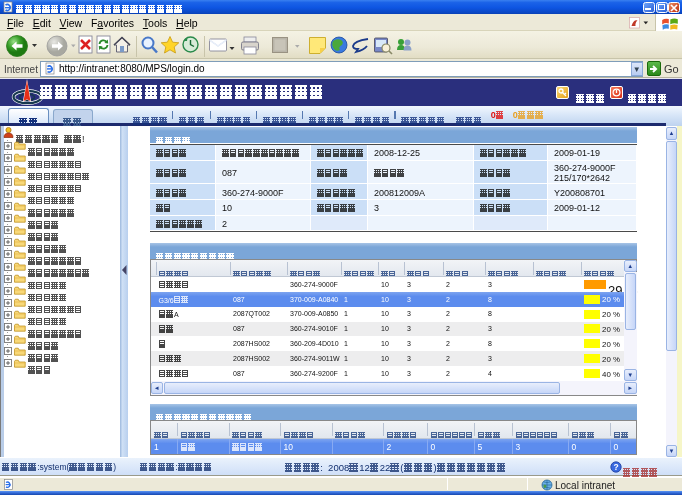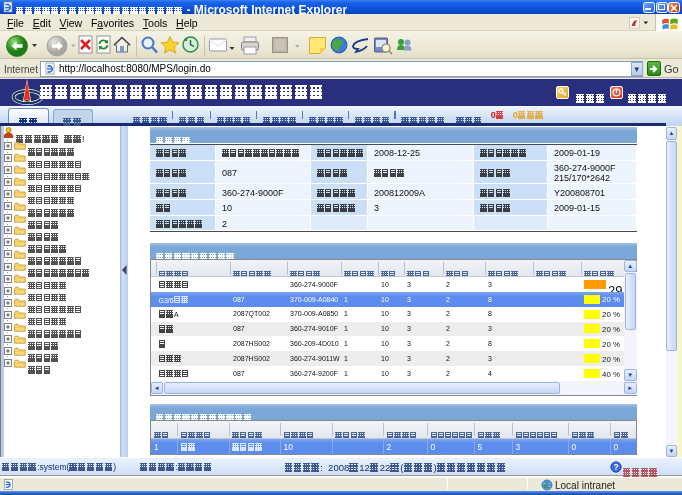--- a/index.html
+++ b/index.html
@@ -16,21 +16,21 @@
 .f9 i{width:7.3px;height:8.1px;margin-right:1.5px}
 .f10 i{width:8.3px;height:9px;margin-right:1.7px}
 .f13 i{width:12px;height:13.5px;margin-right:3px}
 </style></head><body>
 <div class="ab" style="left:0;top:0;width:682px;height:14px;background:linear-gradient(180deg,#3a80f0 0%,#1b63e8 18%,#0e55e2 55%,#0a47c4 90%,#0940b4 100%)"></div>
 <svg class="ab" style="left:2px;top:1px" width="12" height="12" viewBox="0 0 12 12">
     <rect x="2" y="1" width="8" height="10" fill="#fff" stroke="#888" stroke-width="0.7"></rect>
     <path d="M3.5 4a3 3 0 1 1 0 5" stroke="#2a6fe8" stroke-width="1.6" fill="none"></path>
     <rect x="3" y="6" width="5" height="1.4" fill="#2a6fe8"></rect>
   </svg>
-<div class="ab f9 wt" style="left:16px;top:3px;color:#fff;font-weight:bold;font-size:10px;white-space:nowrap"><i></i><i></i><i></i><i></i><i></i><i></i><i></i><i></i><i></i><i></i><i></i><i></i><i></i><i></i><i></i><i></i><i></i><i></i><i></i><span style="vertical-align:0px;font-size:12px"> - Microsoft Internet Explorer</span></div>
+<div class="ab f9 wt" style="left:16px;top:3px;color:#fff;font-weight:bold;font-size:10px;white-space:nowrap"><i></i><i></i><i></i><i></i><i></i><i></i><i></i><i></i><i></i><i></i><i></i><i></i><i></i><i></i><i></i><i></i><i></i><i></i><i></i></div>
 <div class="ab" style="left:643px;top:1.5px;width:12px;height:11.5px;border:1px solid #fff;border-radius:2.5px;background:linear-gradient(135deg,#6ea4f8,#2a60d8);color:#fff;font-size:9px;font-weight:bold;text-align:center;line-height:10px">
     <span style="position:relative;top:5px;left:-1px;display:block;margin:0 auto;width:6px;height:2.5px;background:#fff"></span>
   </div>
 <div class="ab" style="left:655.5px;top:1.5px;width:12px;height:11.5px;border:1px solid #fff;border-radius:2.5px;background:linear-gradient(135deg,#6ea4f8,#2a60d8);color:#fff;font-size:9px;font-weight:bold;text-align:center;line-height:10px">
     <span style="position:relative;top:1.5px;display:block;margin:0 auto;width:7px;height:6px;border:1.6px solid #fff"></span>
   </div>
 <div class="ab" style="left:668px;top:1.5px;width:12px;height:11.5px;border:1px solid #fff;border-radius:2.5px;background:linear-gradient(135deg,#e89368,#d4502a 60%,#b83a18);color:#fff;font-size:9px;font-weight:bold;text-align:center;line-height:10px"><svg width="8" height="8" viewBox="0 0 8 8" style="margin-top:1.5px">
       <path d="M1 1 L7 7 M7 1 L1 7" stroke="#fff" stroke-width="1.7"></path>
     </svg></div>
 <div class="ab" style="left:0;top:14px;width:682px;height:17px;background:#ece9d8;border-bottom:1px solid #d8d4ba"></div>
@@ -141,21 +141,21 @@
     </g>
   </svg>
 <div class="ab" style="left:0;top:59px;width:682px;height:19px;background:#ece9d8;border-bottom:1px solid #b8b4a0"></div>
 <div class="ab" style="left:4px;top:64px;font-size:10px;color:#444">Internet</div>
 <div class="ab" style="left:40px;top:60.5px;width:603px;height:16px;background:#fff;border:1px solid #7f9db9"></div>
 <svg class="ab" style="left:44px;top:62px" width="12" height="13" viewBox="0 0 12 13">
     <rect x="2" y="1" width="8" height="11" fill="#fff" stroke="#888" stroke-width="0.7"></rect>
     <path d="M3.5 4.5 a3 3 0 1 1 0 5" stroke="#2a6fe8" stroke-width="1.5" fill="none"></path>
     <rect x="3" y="6.2" width="5" height="1.4" fill="#2a6fe8"></rect>
   </svg>
-<div class="ab" style="left:59px;top:63px;font-size:10px;color:#000">http://localhost:8080/MPS/login.do</div>
+<div class="ab" style="left:59px;top:63px;font-size:10px;color:#000">http://intranet:8080/MPS/login.do</div>
 <div class="ab" style="left:631px;top:61.5px;width:11.5px;height:14px;background:linear-gradient(180deg,#dce6fa,#b8ccf2);border:1px solid #8aa8d8;font-size:8px;color:#345;text-align:center;line-height:13px">▼</div>
 <div class="ab" style="left:647px;top:61px;width:14px;height:15px;border-radius:2px;background:linear-gradient(180deg,#5cb84a,#2a8818);border:1px solid #1a6a0a"></div>
 <svg class="ab" style="left:649px;top:63.5px" width="10" height="10" viewBox="0 0 10 10">
     <path d="M1 5 L6 5 M4 2 L7.2 5 L4 8" stroke="#fff" stroke-width="1.8" fill="none"></path>
   </svg>
 <div class="ab" style="left:664px;top:62.5px;font-size:11px;color:#333">Go</div>
 <div class="ab" style="left:0;top:78px;width:682px;height:28px;background:#2a2f7d;border-top:1px solid #e8e8f0"></div>
 <svg class="ab" style="left:8px;top:79px" width="40" height="26" viewBox="0 0 40 26">
     <ellipse cx="19.5" cy="18" rx="14" ry="6.2" fill="none" stroke="#fff" stroke-width="3.4"></ellipse>
     <ellipse cx="19.5" cy="18" rx="14" ry="6.2" fill="none" stroke="#16384e" stroke-width="2.2"></ellipse>
@@ -402,21 +402,21 @@
 <div class="ab" style="left:216px;top:184px;width:95px;height:15.5px;background:#edf4fd;border-bottom:1px solid #fff;border-right:1px solid #fff;overflow:hidden;padding:3.5px 0 0 6px;font-size:9px;color:#111">360-274-9000F</div>
 <div class="ab" style="left:311px;top:184px;width:57px;height:15.5px;background:#cbdff7;border-bottom:1px solid #fff;border-right:1px solid #fff;overflow:hidden;padding:3.5px 0 0 6px;font-size:9px;color:#111"><span class="f8"><i></i><i></i><i></i><i></i><i></i></span></div>
 <div class="ab" style="left:368px;top:184px;width:106px;height:15.5px;background:#edf4fd;border-bottom:1px solid #fff;border-right:1px solid #fff;overflow:hidden;padding:3.5px 0 0 6px;font-size:9px;color:#111">200812009A</div>
 <div class="ab" style="left:474px;top:184px;width:74px;height:15.5px;background:#cbdff7;border-bottom:1px solid #fff;border-right:1px solid #fff;overflow:hidden;padding:3.5px 0 0 6px;font-size:9px;color:#111"><span class="f8"><i></i><i></i><i></i><i></i></span></div>
 <div class="ab" style="left:548px;top:184px;width:88.5px;height:15.5px;background:#edf4fd;border-bottom:1px solid #fff;border-right:1px solid #fff;overflow:hidden;padding:3.5px 0 0 6px;font-size:9px;color:#111">Y200808701</div>
 <div class="ab" style="left:150px;top:199.5px;width:66px;height:16.0px;background:#cbdff7;border-bottom:1px solid #fff;border-right:1px solid #fff;overflow:hidden;padding:3.5px 0 0 6px;font-size:9px;color:#111"><span class="f8"><i></i><i></i></span></div>
 <div class="ab" style="left:216px;top:199.5px;width:95px;height:16.0px;background:#edf4fd;border-bottom:1px solid #fff;border-right:1px solid #fff;overflow:hidden;padding:3.5px 0 0 6px;font-size:9px;color:#111">10</div>
 <div class="ab" style="left:311px;top:199.5px;width:57px;height:16.0px;background:#cbdff7;border-bottom:1px solid #fff;border-right:1px solid #fff;overflow:hidden;padding:3.5px 0 0 6px;font-size:9px;color:#111"><span class="f8"><i></i><i></i><i></i><i></i><i></i></span></div>
 <div class="ab" style="left:368px;top:199.5px;width:106px;height:16.0px;background:#edf4fd;border-bottom:1px solid #fff;border-right:1px solid #fff;overflow:hidden;padding:3.5px 0 0 6px;font-size:9px;color:#111">3</div>
 <div class="ab" style="left:474px;top:199.5px;width:74px;height:16.0px;background:#cbdff7;border-bottom:1px solid #fff;border-right:1px solid #fff;overflow:hidden;padding:3.5px 0 0 6px;font-size:9px;color:#111"><span class="f8"><i></i><i></i><i></i><i></i></span></div>
-<div class="ab" style="left:548px;top:199.5px;width:88.5px;height:16.0px;background:#edf4fd;border-bottom:1px solid #fff;border-right:1px solid #fff;overflow:hidden;padding:3.5px 0 0 6px;font-size:9px;color:#111">2009-01-15</div>
+<div class="ab" style="left:548px;top:199.5px;width:88.5px;height:16.0px;background:#edf4fd;border-bottom:1px solid #fff;border-right:1px solid #fff;overflow:hidden;padding:3.5px 0 0 6px;font-size:9px;color:#111">2009-01-12</div>
 <div class="ab" style="left:150px;top:215.5px;width:66px;height:15.5px;background:#cbdff7;border-bottom:1px solid #fff;border-right:1px solid #fff;overflow:hidden;padding:3.5px 0 0 6px;font-size:9px;color:#111"><span class="f8"><i></i><i></i><i></i><i></i><i></i><i></i></span></div>
 <div class="ab" style="left:216px;top:215.5px;width:95px;height:15.5px;background:#edf4fd;border-bottom:1px solid #fff;border-right:1px solid #fff;overflow:hidden;padding:3.5px 0 0 6px;font-size:9px;color:#111">2</div>
 <div class="ab" style="left:311px;top:215.5px;width:57px;height:15.5px;background:#dfeafa;border-bottom:1px solid #fff;border-right:1px solid #fff;overflow:hidden;padding:3.5px 0 0 6px;font-size:9px;color:#111"></div>
 <div class="ab" style="left:368px;top:215.5px;width:106px;height:15.5px;background:#edf4fd;border-bottom:1px solid #fff;border-right:1px solid #fff;overflow:hidden;padding:3.5px 0 0 6px;font-size:9px;color:#111"></div>
 <div class="ab" style="left:474px;top:215.5px;width:74px;height:15.5px;background:#dfeafa;border-bottom:1px solid #fff;border-right:1px solid #fff;overflow:hidden;padding:3.5px 0 0 6px;font-size:9px;color:#111"></div>
 <div class="ab" style="left:548px;top:215.5px;width:88.5px;height:15.5px;background:#edf4fd;border-bottom:1px solid #fff;border-right:1px solid #fff;overflow:hidden;padding:3.5px 0 0 6px;font-size:9px;color:#111"></div>
 <div class="ab" style="left:150px;top:243px;width:486.5px;height:15.5px;background:linear-gradient(180deg,#a7c4e6 0%,#7ba6d8 25%,#7ba6d8 100%)"></div>
 <div class="ab f9 wt" style="left:156px;top:246.5px;color:#fff;font-weight:bold"><i></i><i></i><i></i><i></i><i></i><i></i><i></i><i></i><i></i></div>
 <div class="ab" style="left:149.5px;top:259px;width:487.5px;height:136.5px;border:1px solid #888;background:#fff"></div>
 <div class="ab" style="left:150.5px;top:259.5px;width:473px;height:17px;background:linear-gradient(180deg,#f2f4f7,#e2e7ee)"></div>

